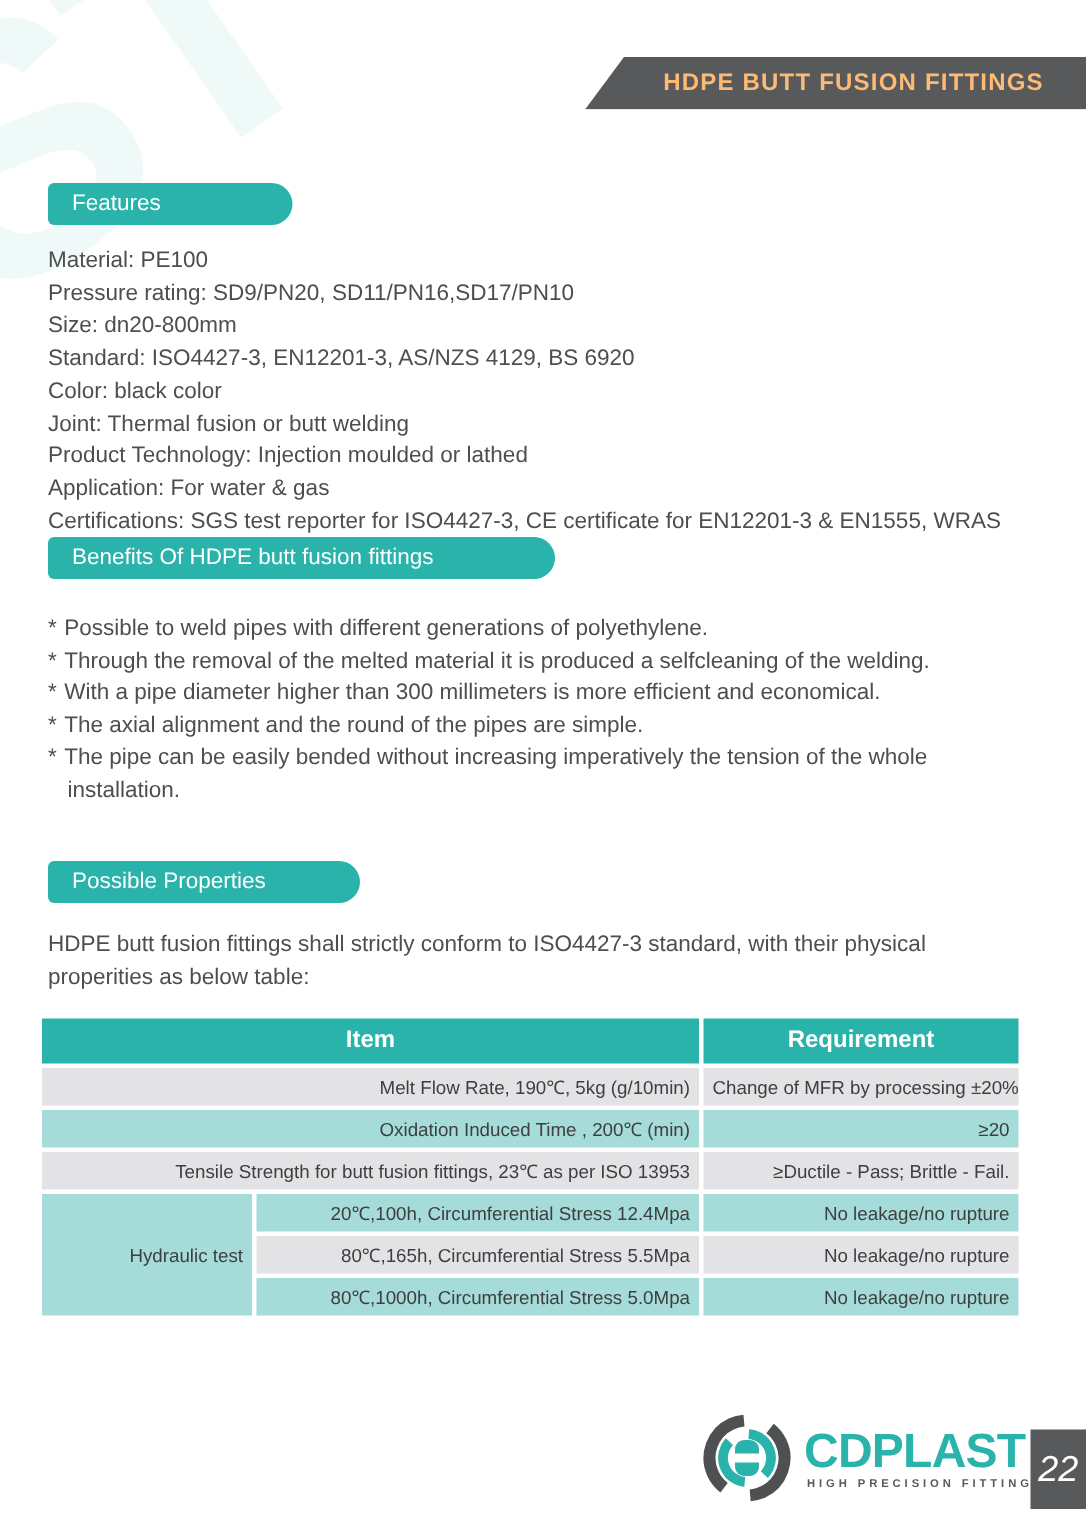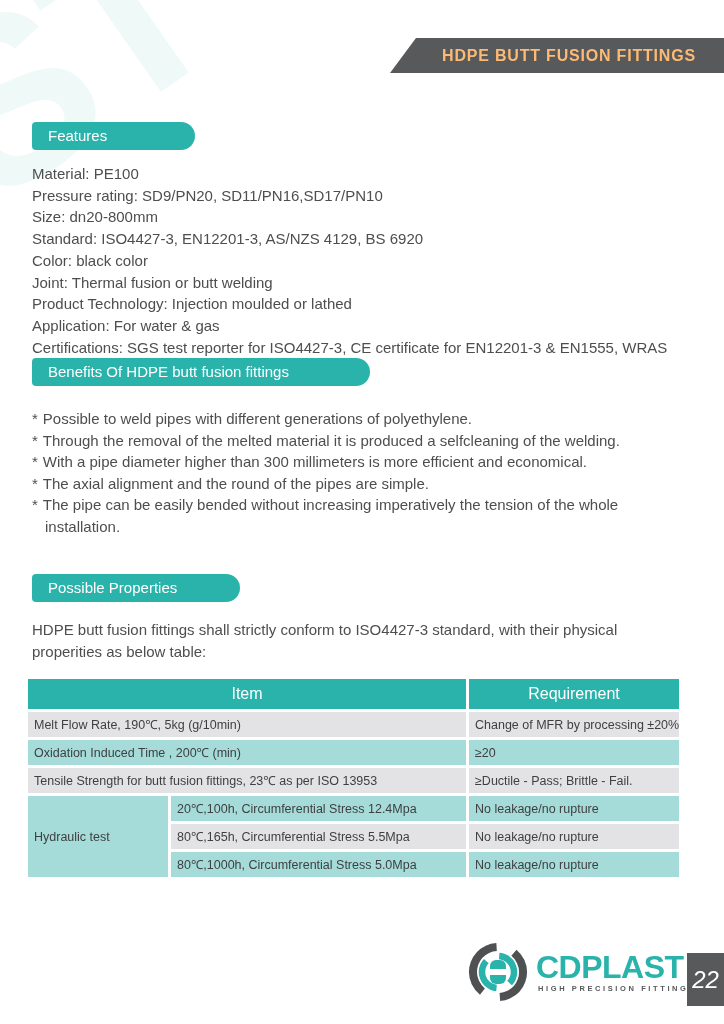--- a/index.html
+++ b/index.html
@@ -47,25 +47,25 @@
   .benefit .bullet { margin-right:5px; }
   
   .intro { margin:17px 24px 0 32px; font-size:15px; line-height:22px; }
   
   table.props {
     margin:13px 0 0 25px; width:648px; table-layout:fixed;
     border-collapse:separate; border-spacing:3px;
     font-size:12.5px; color:#3e3f41;
   }
   table.props th {
-    background:var(--teal, #2ab3ab); color:#ffffff; font-weight:normal;
+    background:var(--teal, #2ab3ab); color:#ffffff; font-weight:bold;
     font-size:16px; height:28px; padding:1px 4px;
   }
   table.props td {
-    text-align:left; vertical-align:middle; height:23px; padding:1px 6px;
+    text-align:right; vertical-align:middle; height:23px; padding:1px 6px;
     overflow:hidden; white-space:nowrap;
   }
   td.gray  { background:var(--gray_row, #e3e3e5); }
   td.lteal { background:var(--light_teal_row, #a5dbd8); }
   
   .footer-logo {
     position:absolute; left:468px; top:942px; display:flex; align-items:center; z-index:1;
   }
   .logo-mark { width:60px; height:60px; }
   .logo-text { margin-left:8px; }

